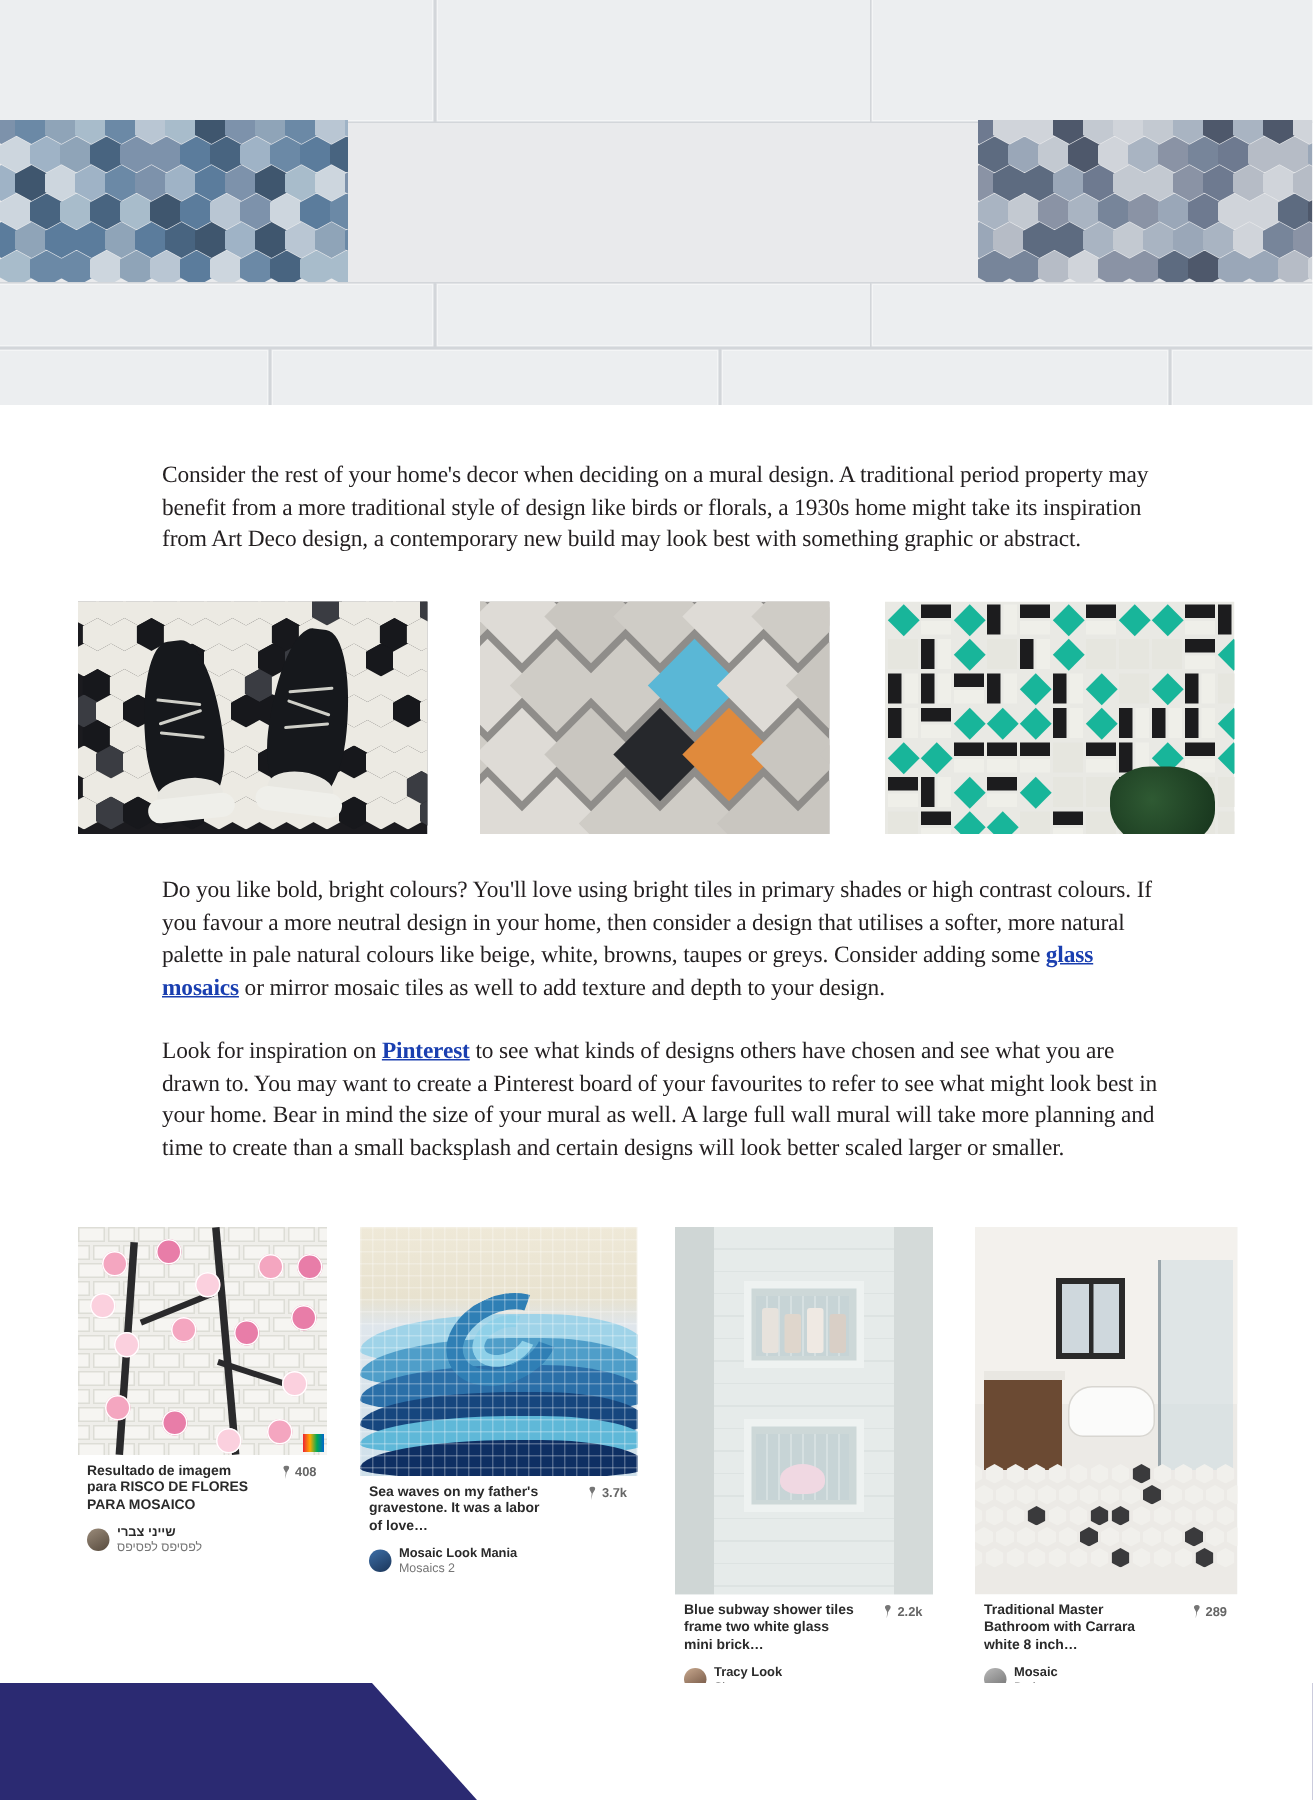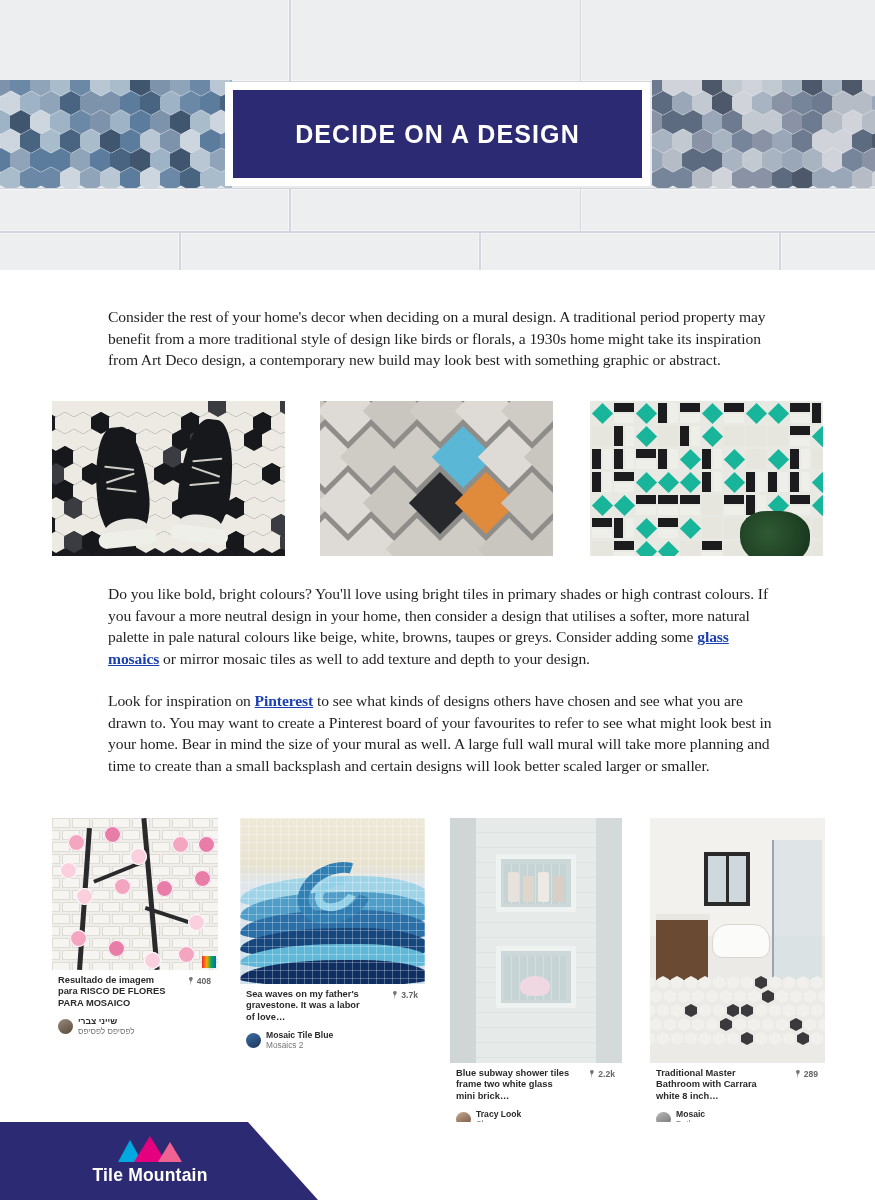--- a/index.html
+++ b/index.html
@@ -296,25 +296,20 @@
         <div class="hex" style="left:80px;top:87px;background:#8a93a5;"></div>
         <div class="hex" style="left:100px;top:87px;background:#8a93a5;"></div>
         <div class="hex" style="left:120px;top:87px;background:#5d6b80;"></div>
         <div class="hex" style="left:140px;top:87px;background:#4e586b;"></div>
         <div class="hex" style="left:160px;top:87px;background:#9aa7b8;"></div>
         <div class="hex" style="left:180px;top:87px;background:#9aa7b8;"></div>
         <div class="hex" style="left:200px;top:87px;background:#b6bcc6;"></div>
         <div class="hex" style="left:220px;top:87px;background:#d0d4da;"></div>
       </div>
   </div>
-  <div class="title-plate">
-    <div class="title-inner">
-      <h1>DECIDE ON A DESIGN</h1>
-    </div>
-  </div>
 </div>
 
 <div class="content">
 
   <p class="body-text para1">Consider the rest of your home's decor when deciding on a mural design. A traditional period property may benefit from a more traditional style of design like birds or florals, a 1930s home might take its inspiration from Art Deco design, a contemporary new build may look best with something graphic or abstract.</p>
 
   <div class="photo-row">
     <div class="photo p1">
       <div class="hexfloor" id="hexfloor">
           <div class="h" style="left:-6px;top:-6px;background:#eceae3;"></div>
@@ -830,21 +825,21 @@
         <div class="saves" style="top:6px;">
           <svg class="pin-icon" viewBox="0 0 6 10">
               <path d="M3 0 C1.2 0 0.4 1.2 0.9 2.4 L2.4 5.2 L2 10 L3.1 5.2 L4.8 2.4 C5.4 1.2 4.6 0 3 0 Z" fill="#767676"></path>
             </svg>
           <span>3.7k</span>
         </div>
         <div class="ptitle">Sea waves on my father's gravestone. It was a labor of love…</div>
         <div class="author">
           <div class="avatar" style="background:linear-gradient(150deg,#3d6fa8,#1b3558);"></div>
           <div class="author-lines">
-            <div class="author-name">Mosaic Tile Blue</div>
+            <div class="author-name">Mosaic Look Mania</div>
             <div class="author-sub">Mosaics 2</div>
           </div>
         </div>
       </div>
     </div>
 
     <div class="pin pin3">
       <div class="thumb" id="thumb3">
           <div style="position:absolute;inset:0;background:#dfe4e3;"></div>
           <div style="position:absolute;left:0;top:0;width:172px;height:245px;background:repeating-linear-gradient(180deg,#e6ebea 0 14px,#dde3e2 14px 15px);"></div>
@@ -970,23 +965,13 @@
           </div>
         </div>
       </div>
     </div>
 
   </div>
 </div>
 
 <div class="footer">
   <div class="footer-diag"></div>
-  <div class="logo">
-    <div class="logo-mark">
-      <svg width="100" height="26" viewBox="0 0 100 26">
-        <polygon points="18,26 30,4 42,26" fill="#00a8e0"></polygon>
-        <polygon points="34,26 50,0 66,26" fill="#e4007f"></polygon>
-        <polygon points="58,26 70,6 82,26" fill="#f06292"></polygon>
-      </svg>
-    </div>
-    <div class="logo-text"><span>Tile</span> <span>Mountain</span></div>
-  </div>
 </div>
 
 </body></html>

